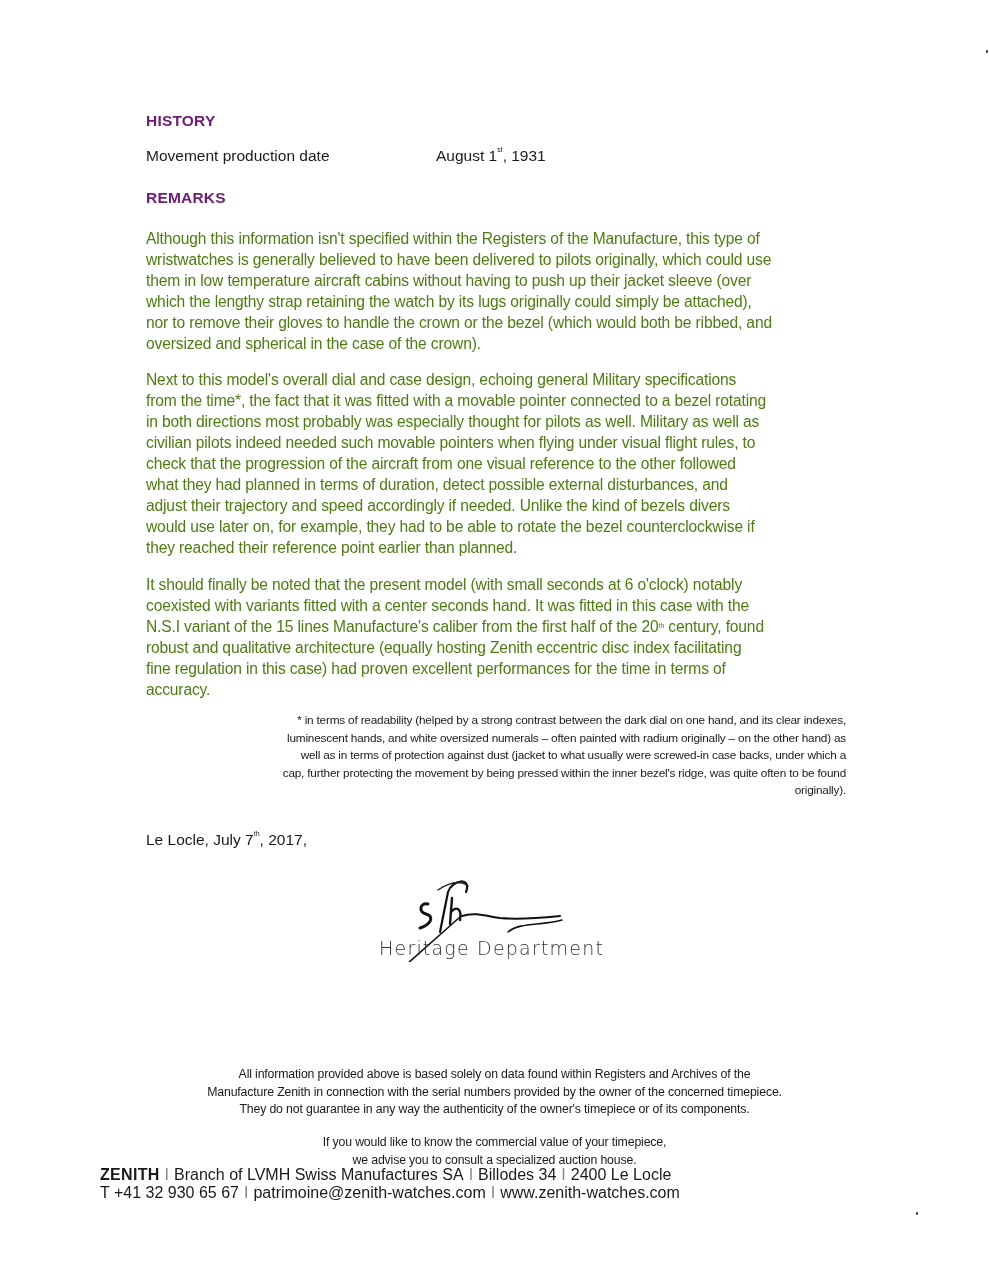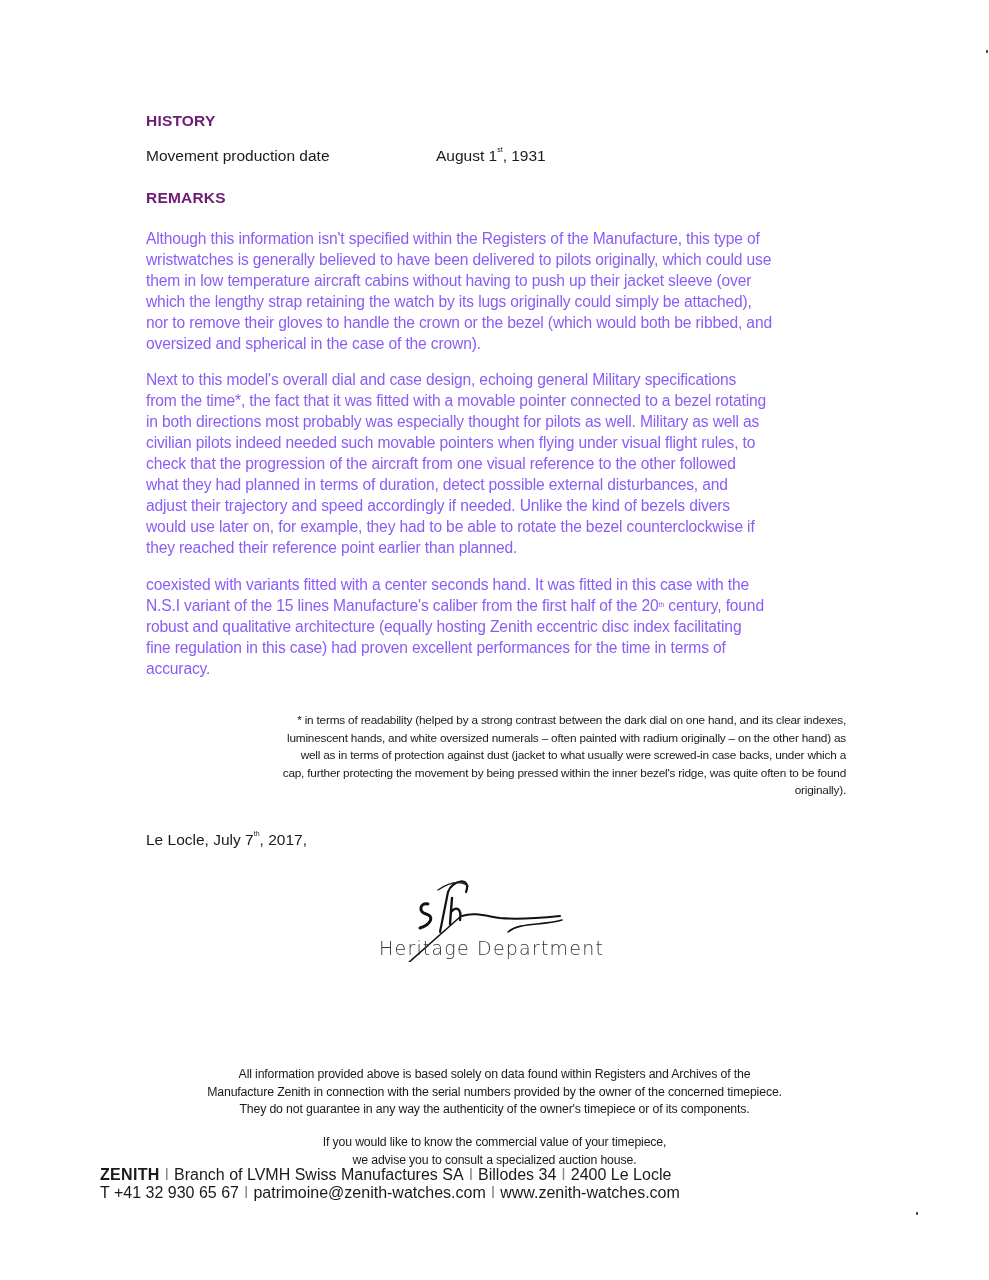--- a/index.html
+++ b/index.html
@@ -48,21 +48,21 @@
       position: relative;
       top: -1px;
     }
     .para {
       position: absolute;
       left: 146px;
       width: 700px;
       font-family: "Liberation Sans", sans-serif;
       font-size: 15.6px;
       line-height: 21px;
-      color: #8b5cf6;
+      color: #4d7c0f;
       letter-spacing: -0.15px;
     }
     .para .ln { display: block; white-space: nowrap; }
     .p1 { top: 228px; }
     .p2 { top: 369px; }
     .p3 { top: 574px; }
     .footnote {
       position: absolute;
       left: 146px;
       top: 712px;
@@ -164,20 +164,21 @@
     <span class="ln">in both directions most probably was especially thought for pilots as well. Military as well as</span>
     <span class="ln">civilian pilots indeed needed such movable pointers when flying under visual flight rules, to</span>
     <span class="ln">check that the progression of the aircraft from one visual reference to the other followed</span>
     <span class="ln">what they had planned in terms of duration, detect possible external disturbances, and</span>
     <span class="ln">adjust their trajectory and speed accordingly if needed. Unlike the kind of bezels divers</span>
     <span class="ln">would use later on, for example, they had to be able to rotate the bezel counterclockwise if</span>
     <span class="ln">they reached their reference point earlier than planned.</span>
   </div>
 
   <div class="para p3">
+    <span class="ln">It should finally be noted that the present model (with small seconds at 6 o'clock) notably</span>
     <span class="ln">coexisted with variants fitted with a center seconds hand. It was fitted in this case with the</span>
     <span class="ln"><span>N.S.I variant of the 15 lines Manufacture's caliber from the first half of the 20</span><sup class="ord">th</sup><span> century, found</span></span>
     <span class="ln">robust and qualitative architecture (equally hosting Zenith eccentric disc index facilitating</span>
     <span class="ln">fine regulation in this case) had proven excellent performances for the time in terms of</span>
     <span class="ln">accuracy.</span>
   </div>
 
   <div class="footnote">
     <span class="ln">* in terms of readability (helped by a strong contrast between the dark dial on one hand, and its clear indexes,</span>
     <span class="ln">luminescent hands, and white oversized numerals – often painted with radium originally – on the other hand) as</span>

